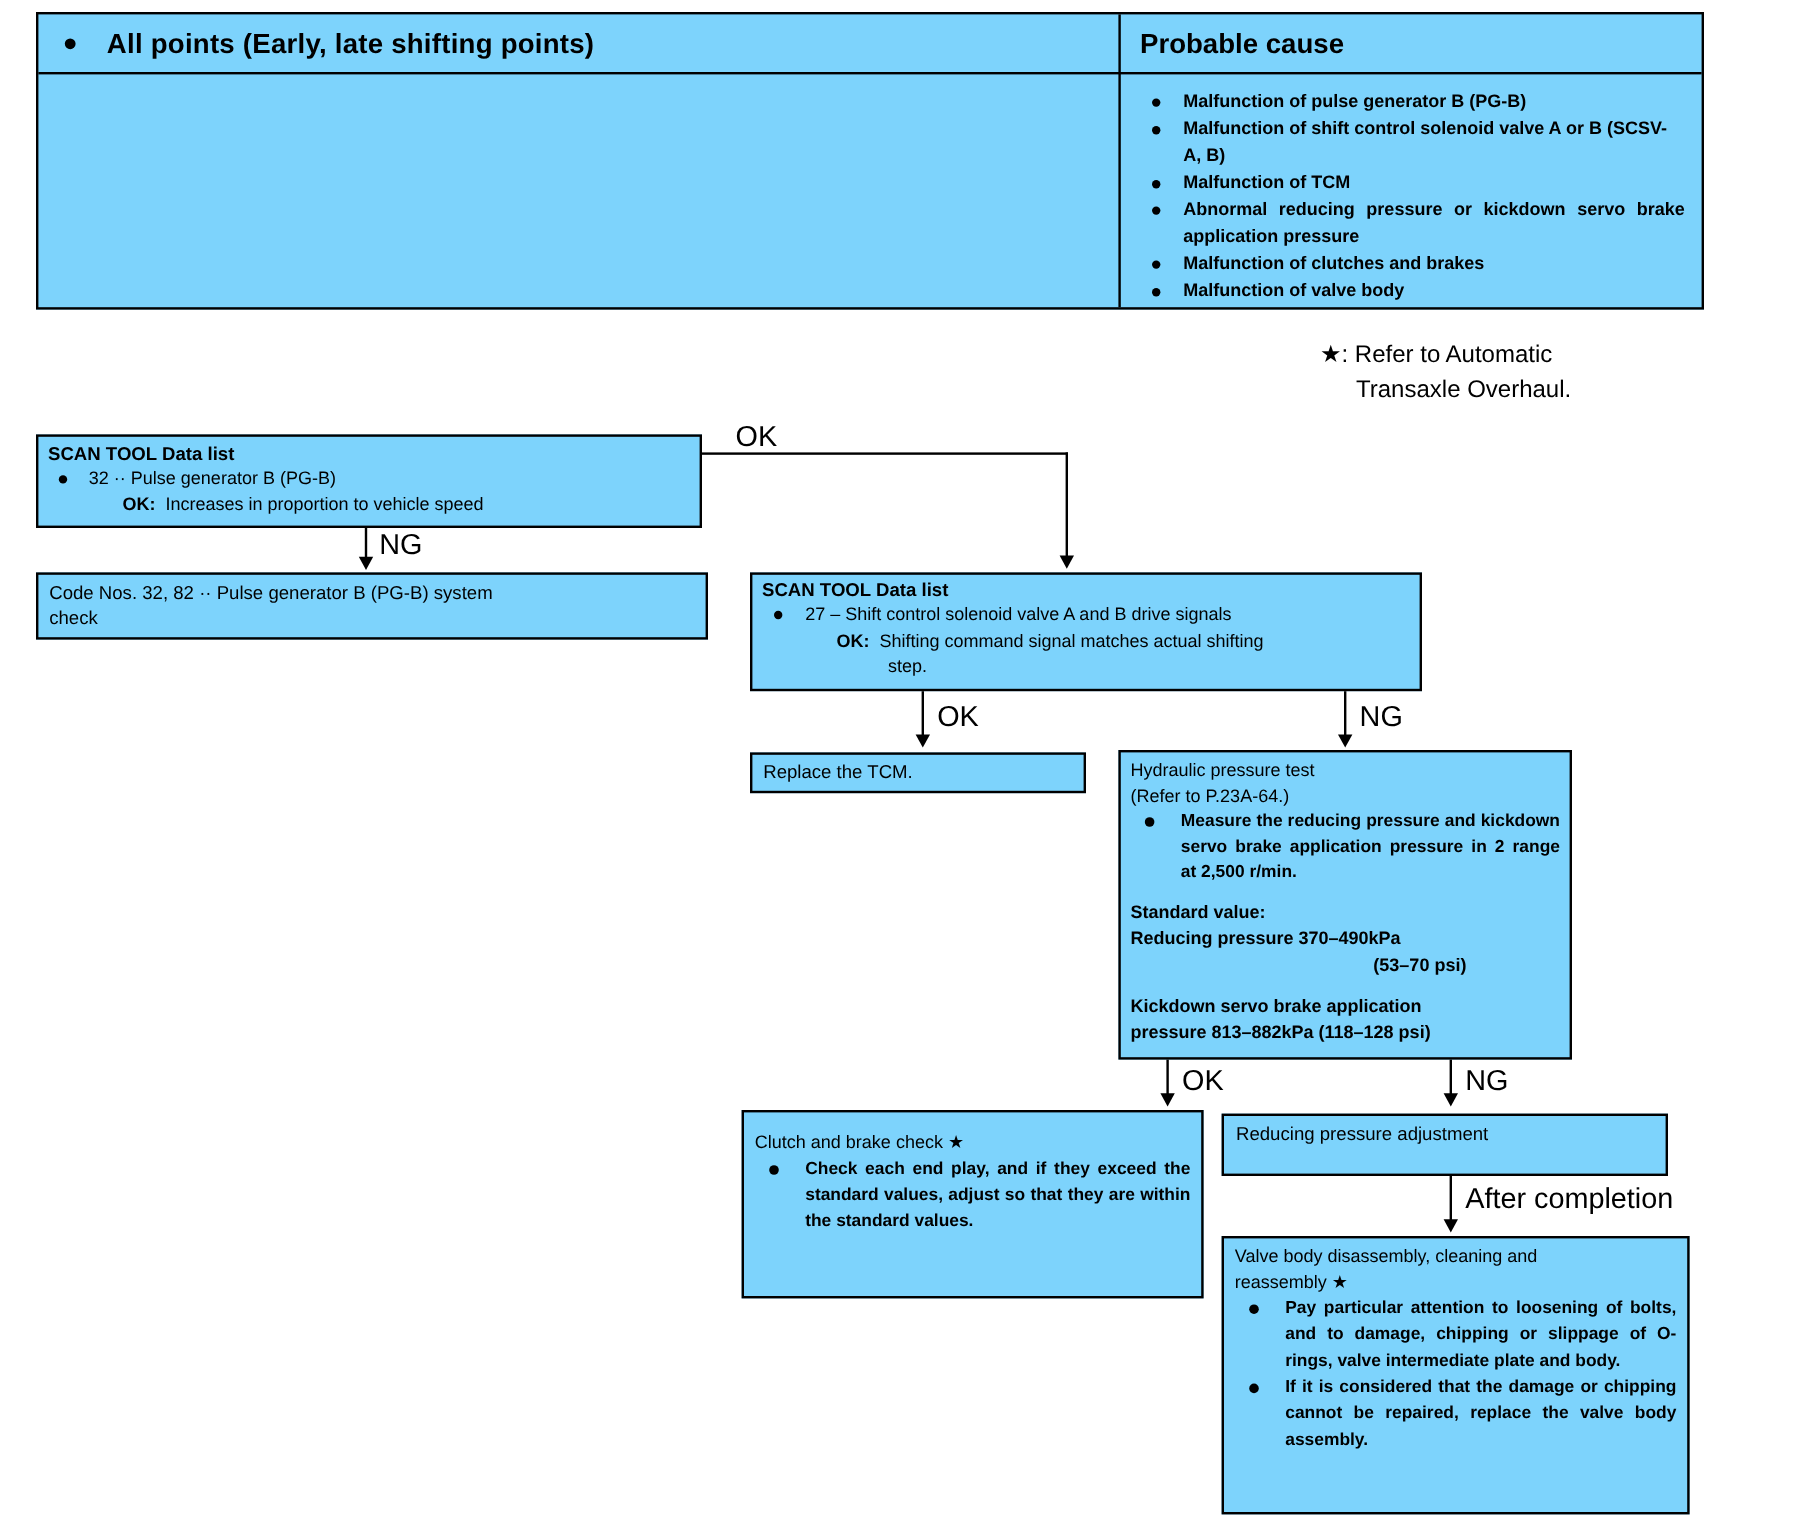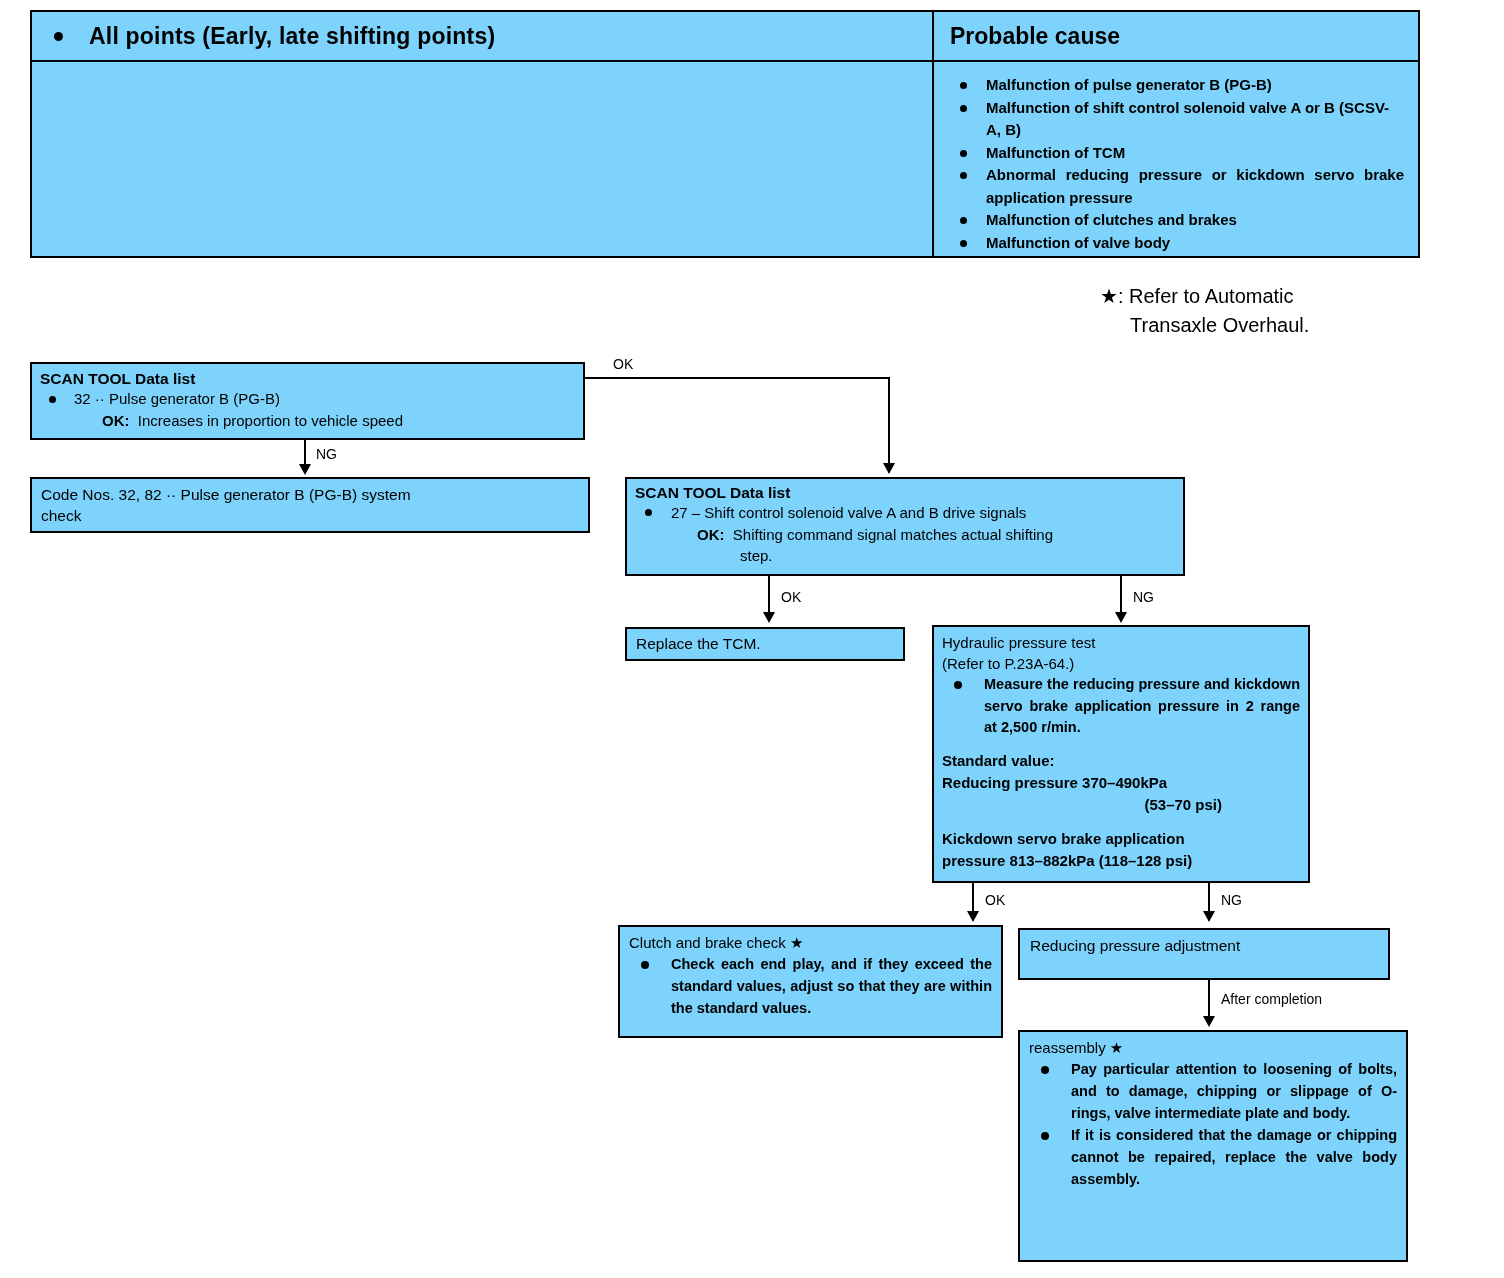--- a/index.html
+++ b/index.html
@@ -68,40 +68,40 @@
   #box-hyd .l{font-size:15px;line-height:21px;}
   #box-hyd .b{position:relative;padding-left:42px;font-weight:bold;font-size:14.5px;line-height:21.5px;text-align:justify;}
   #box-hyd .b .bl{position:absolute;left:12px;top:7px;width:8px;height:8px;border-radius:50%;background:#000;}
   #box-hyd .sv{font-weight:bold;font-size:15px;line-height:22px;margin-top:11px;}
   #box-hyd .sv2{font-weight:bold;font-size:15px;line-height:22px;}
   #box-hyd .psi{font-weight:bold;font-size:15px;line-height:22px;text-align:right;padding-right:78px;}
   #box-hyd .kd{font-weight:bold;font-size:15px;line-height:22px;margin-top:12px;text-align:justify;}
   #box-hyd .kd2{font-weight:bold;font-size:15px;line-height:22px;}
 
   
-  #box-clutch{left:618px;top:925px;width:385px;height:113px;padding:5px 9px;}
+  #box-clutch{left:618px;top:925px;width:385px;height:157px;padding:15px 9px;}
   #box-clutch .t{font-size:15px;line-height:21px;}
   #box-clutch .b{position:relative;padding-left:42px;font-weight:bold;font-size:14.5px;line-height:22px;text-align:justify;}
   #box-clutch .b .bl{position:absolute;left:12px;top:8px;width:8px;height:8px;border-radius:50%;background:#000;}
 
   
   #box-reduce{left:1018px;top:928px;width:372px;height:52px;padding:5px 10px;}
   #box-reduce .line{font-size:15.5px;}
 
   
   #box-valve{left:1018px;top:1030px;width:390px;height:232px;padding:5px 9px;}
   #box-valve .t{font-size:15px;line-height:21px;}
   #box-valve .b{position:relative;padding-left:42px;font-weight:bold;font-size:14.5px;line-height:22px;text-align:justify;}
   #box-valve .b .bl{position:absolute;left:12px;top:8px;width:8px;height:8px;border-radius:50%;background:#000;}
 
   
   .vline-c{position:absolute;width:2px;background:#000;}
   .hline-c{position:absolute;height:2px;background:#000;}
   .arrow-d{position:absolute;width:0;height:0;border-left:6px solid transparent;border-right:6px solid transparent;border-top:11px solid #000;}
-  .lbl{position:absolute;font-size:14px;line-height:19px;}
+  .lbl{position:absolute;font-size:24px;line-height:19px;}
 </style>
 </head>
 <body>
 
 <div class="abs box" id="symptom-table">
   <div class="vline"></div>
   <div class="hline"></div>
 
   <div class="th-left">
     <span class="bullet"></span>
@@ -165,20 +165,21 @@
 <div class="abs box" id="box-clutch">
   <div class="t">Clutch and brake check ★</div>
   <div class="b"><span class="bl"></span><span>Check each end play, and if they exceed the standard values, adjust so that they are within the standard values.</span></div>
 </div>
 
 <div class="abs box" id="box-reduce">
   <div class="line">Reducing pressure adjustment</div>
 </div>
 
 <div class="abs box" id="box-valve">
+  <div class="t">Valve body disassembly, cleaning and</div>
   <div class="t">reassembly ★</div>
   <div class="b"><span class="bl"></span><span>Pay particular attention to loosening of bolts, and to damage, chipping or slippage of O-rings, valve intermediate plate and body.</span></div>
   <div class="b"><span class="bl"></span><span>If it is considered that the damage or chipping cannot be repaired, replace the valve body assembly.</span></div>
 </div>
 
 <div class="abs hline-c" style="left:585px;top:377px;width:305px;"></div>
 <div class="abs vline-c" style="left:888px;top:377px;height:88px;"></div>
 <div class="abs arrow-d" style="left:883px;top:463px;"></div>
 <div class="abs lbl" style="left:613px;top:355px;">OK</div>
 

